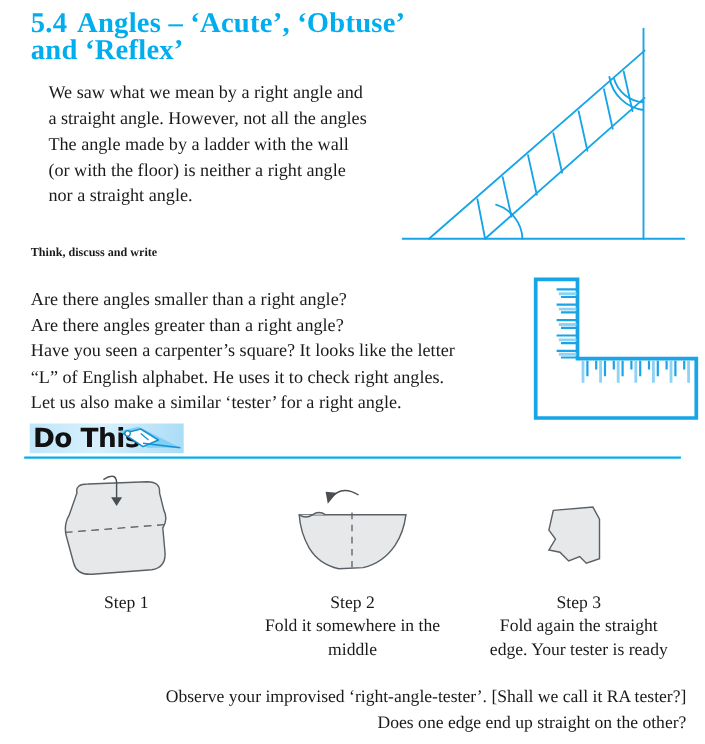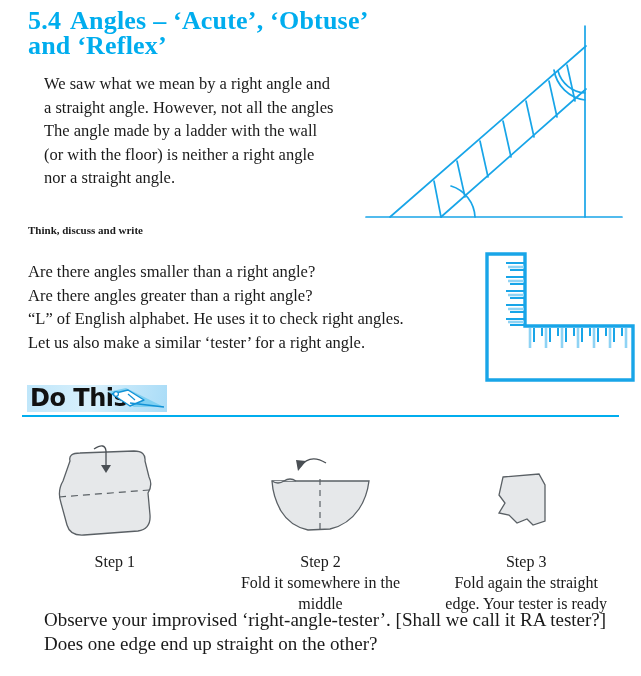--- a/index.html
+++ b/index.html
@@ -110,21 +110,21 @@
     left: 478px;
     top: 250px;
     width: 160px;
     height: 136px;
   }
 
   
   #steps-row {
     position: absolute;
     left: 22px;
-    top: 445px;
+    top: 432px;
     width: 597px;
     height: 185px;
     display: flex;
     gap: 20px;
   }
   .step-col {
     flex: 1 1 0;
     display: flex;
     flex-direction: column;
     align-items: center;
@@ -142,24 +142,25 @@
     line-height: 21px;
     max-width: 175px;
   }
   .step-label { display: block; }
   .step-text { display: block; }
 
   
   #closing-paragraph {
     position: absolute;
     left: 44px;
-    top: 608px;
+    top: 622px;
     width: 580px;
-    font-size: 19px;
+    font-size: 16px;
     line-height: 23.5px;
+    text-align: right;
   }
   #closing-paragraph .ln { display: block; white-space: nowrap; }
 </style>
 </head>
 <body>
 
 <div id="section-heading">
   <span class="num">5.4</span><span>Angles – ‘Acute’, ‘Obtuse’ and ‘Reflex’</span>
 </div>
 
@@ -195,20 +196,21 @@
       <path d="M 223 75 A 30 30 0 0 1 196 53"></path>
       <path d="M 223 82 A 36 36 0 0 1 192 52"></path>
     </g>
   </svg>
 </div>
 
 <div id="tdw-heading">Think, discuss and write</div>
 <div id="tdw-paragraph">
   <span class="ln">Are there angles smaller than a right angle?</span>
   <span class="ln">Are there angles greater than a right angle?</span>
+  <span class="ln">Have you seen a carpenter’s square? It looks like the letter</span>
   <span class="ln">“L” of English alphabet. He uses it to check right angles.</span>
   <span class="ln">Let us also make a similar ‘tester’ for a right angle.</span>
 </div>
 
 <div id="carpenter-square-diagram">
   <svg width="160" height="136" viewBox="0 0 160 136">
 
     <path d="M 9 4 L 47 4 L 47 76 L 155 76 L 155 130 L 9 130 Z" fill="none" stroke="#18a5e8" stroke-width="3.4"></path>
 
     <g stroke="#18a5e8" stroke-width="2">

